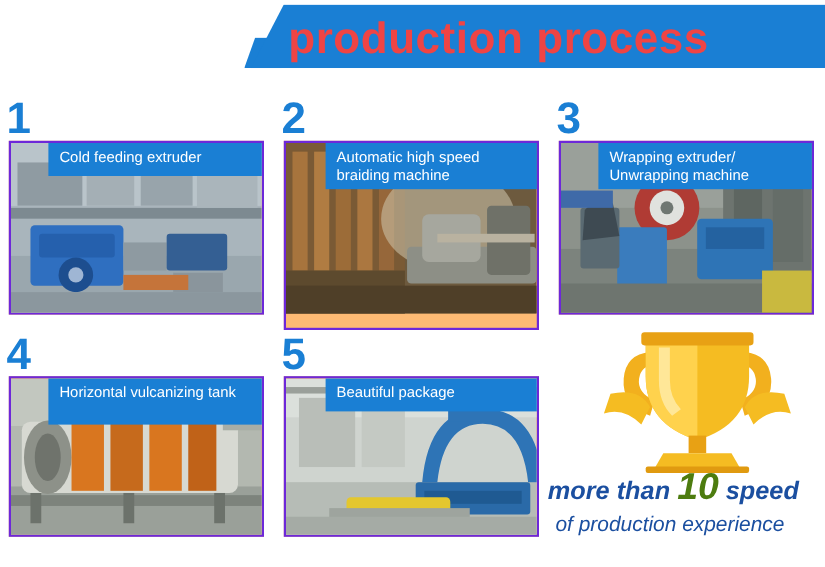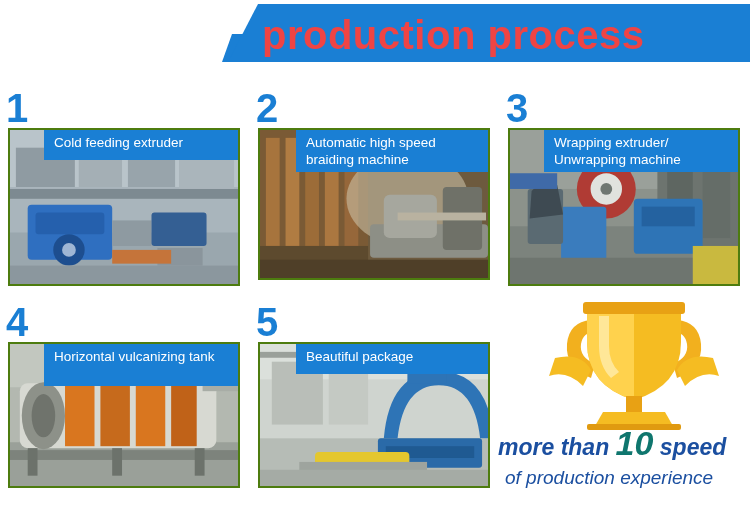--- a/index.html
+++ b/index.html
@@ -41,21 +41,21 @@
     font-size:40px;
     font-weight:bold;
     letter-spacing:0.5px;
     line-height:54px;
     white-space:nowrap;
   }
 
   
   .card{
     position:absolute;
-    border:2px solid #4d7c0f;
+    border:2px solid #6d28d9;
     box-sizing:border-box;
     background:#fdba74;
     overflow:hidden;
   }
   .card-photo{
     position:absolute;
     left:0;top:0;right:0;bottom:0;
   }
   .card-label{
     position:absolute;
@@ -85,21 +85,21 @@
     position:absolute;
     left:498px; top:424px;
     width:252px;
     color:#1b4fa0;
     font-size:23px;
     font-style:italic;
     font-weight:bold;
     white-space:nowrap;
   }
   .slogan1 .big{
-    color:#0f766e;
+    color:#4d7c0f;
     font-size:34px;
     font-weight:bold;
   }
   .slogan2{
     position:absolute;
     left:505px; top:467px;
     width:245px;
     color:#1b4fa0;
     font-size:19px;
     font-style:italic;
@@ -135,21 +135,21 @@
     <rect x="104" y="92" width="40" height="26" fill="#8e9aa1"></rect>
     <rect x="144" y="84" width="56" height="34" rx="3" fill="#345f93"></rect>
     <rect x="150" y="120" width="46" height="18" fill="#8a959c"></rect>
     <rect x="0" y="138" width="232" height="20" fill="#8b979e"></rect>
     <rect x="104" y="122" width="60" height="14" fill="#c5743a"></rect>
   </svg>
   <div class="card-label" style="left:34px; top:-2px; width:198px; height:32px;">Cold feeding extruder</div>
 </div>
 
 <div class="card-num" style="left:256px; top:88px;">2</div>
-<div class="card" style="left:258px; top:128px; width:232px; height:152px;">
+<div class="card" style="left:258px; top:128px; width:232px; height:172px;">
   <svg class="card-photo" viewBox="0 0 232 158" preserveAspectRatio="none">
     <rect x="0" y="0" width="232" height="158" fill="#6d5a3e"></rect>
     <rect x="0" y="0" width="232" height="42" fill="#7d6a48"></rect>
     <rect x="0" y="0" width="110" height="158" fill="#7a5a35"></rect>
     <rect x="6" y="8" width="14" height="110" fill="#a7743d"></rect>
     <rect x="26" y="8" width="14" height="110" fill="#b07c42"></rect>
     <rect x="46" y="8" width="14" height="110" fill="#9c6c38"></rect>
     <rect x="66" y="8" width="14" height="110" fill="#ab7740"></rect>
     <rect x="86" y="8" width="14" height="110" fill="#96673a"></rect>
     <rect x="0" y="118" width="110" height="40" fill="#5d4a2e"></rect>

